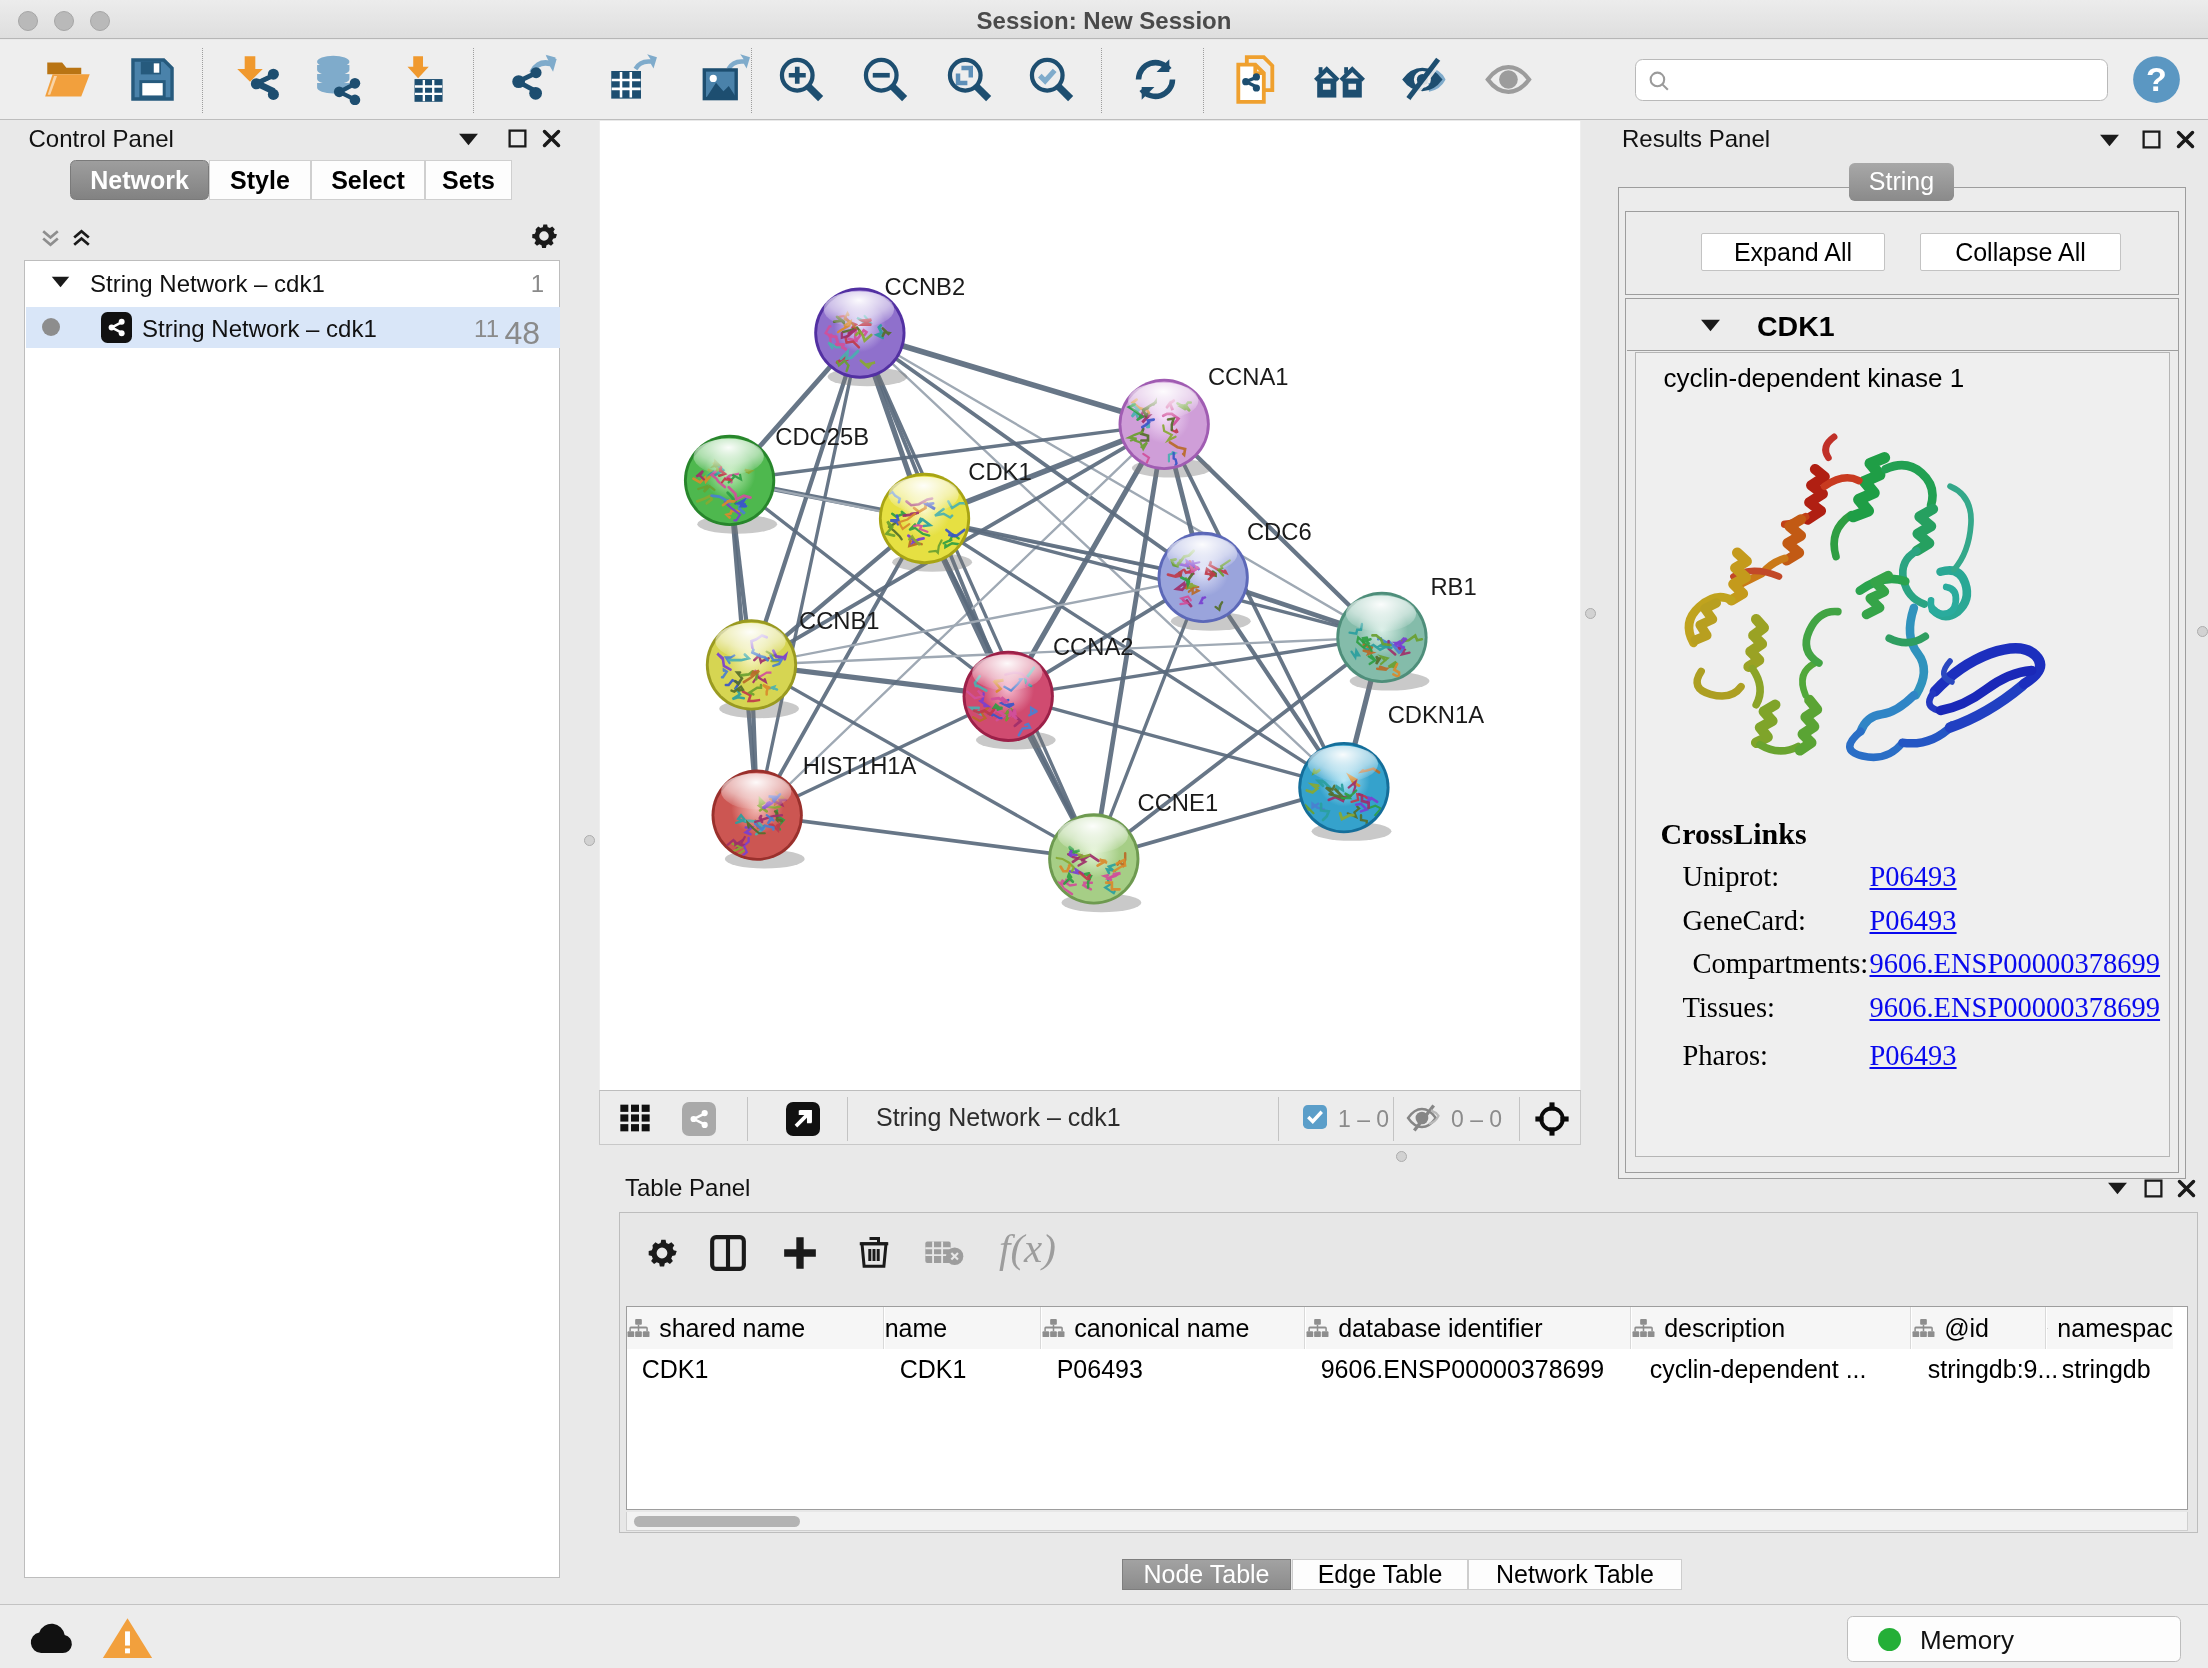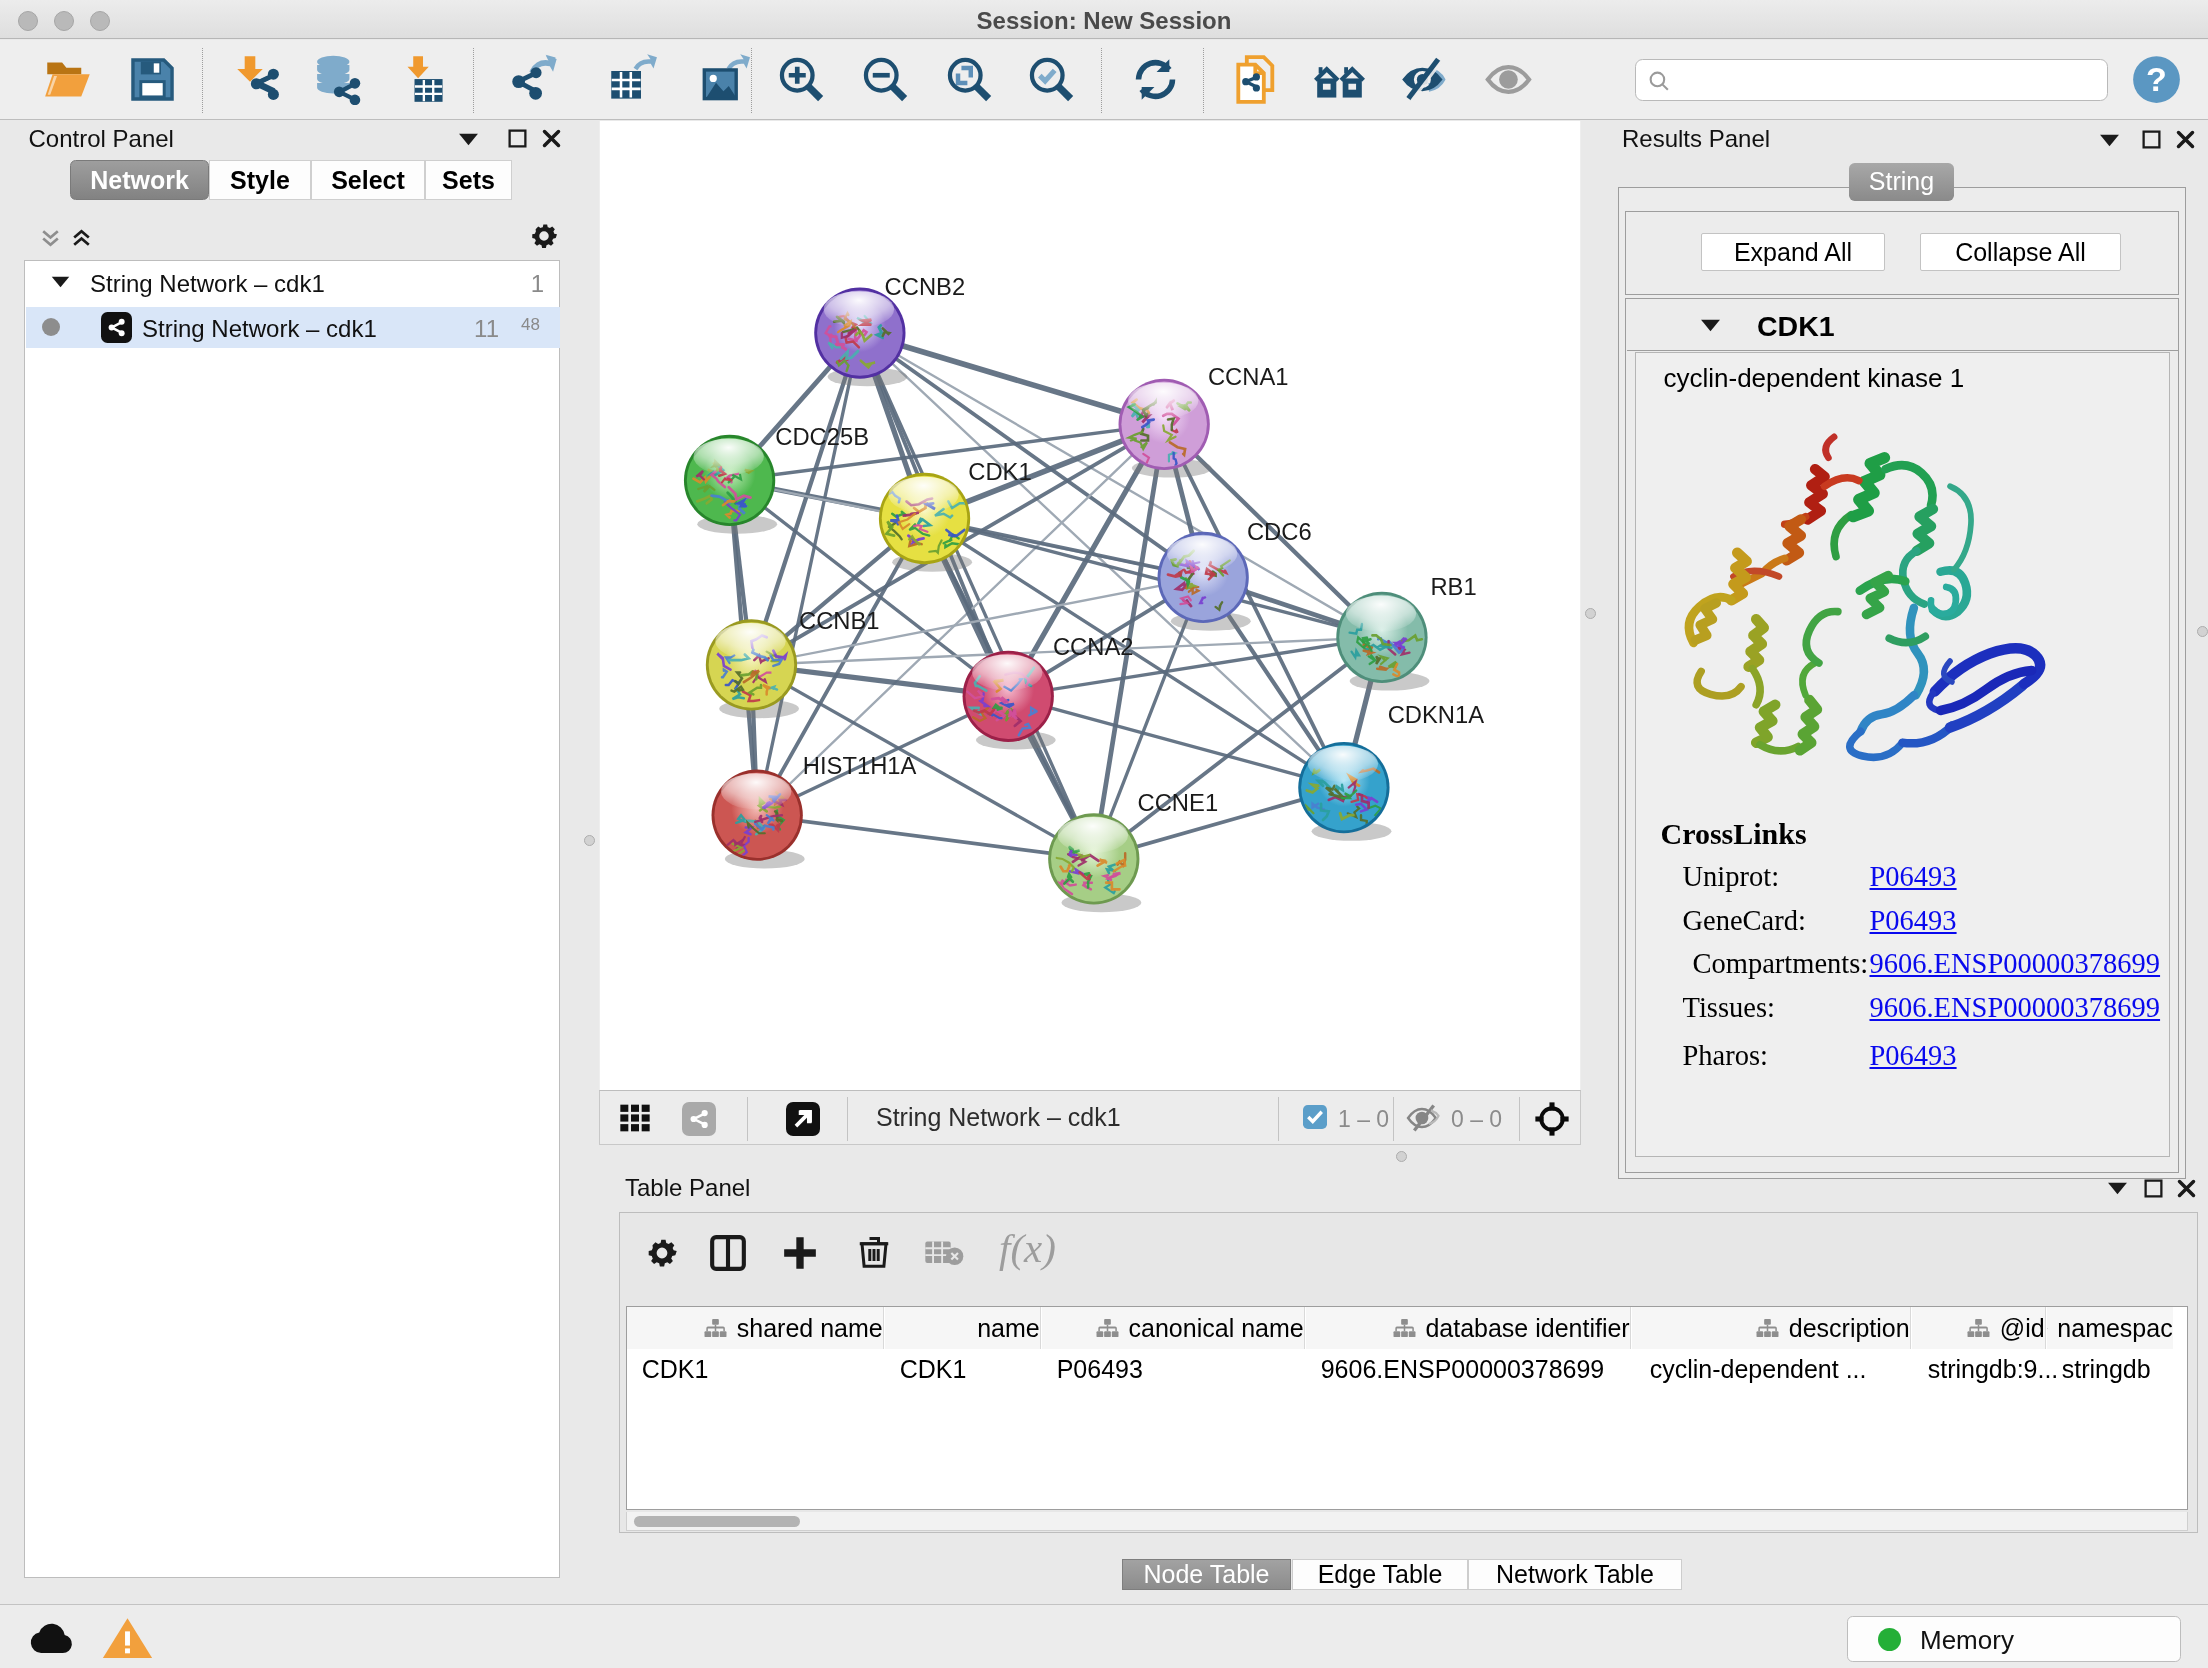--- a/index.html
+++ b/index.html
@@ -35,21 +35,21 @@
 #rp-box2 { position:absolute; left:5.7px; top:110px; width:554px; height:875px; background:#ececec; border:1px solid #9d9d9d; }
 #cdk1head { position:absolute; left:1px; top:1px; width:551px; height:51px; border-bottom:1px solid #9d9d9d; }
 #rp-content { position:absolute; left:9.5px; top:53px; width:535px; height:805px; background:#efefef; border:1px solid #b5b5b5; }
 .serif { font-family:"Liberation Serif", serif; }
 .xl-label { position:absolute; font-size:28.5px; color:#000; }
 .xl-link { position:absolute; font-size:28.5px; color:#0909ee; text-decoration:underline; }
 
 #tp { left:587px; top:1168px; width:1622px; height:426px; }
 #tp-box { position:absolute; left:32px; top:44px; width:1579px; height:321px; background:#e7e7e7; border:1px solid #bdbdbd; }
 #tp-table { position:absolute; left:5.7px; top:93px; width:1562px; height:204px; background:#fff; border:1px solid #9d9d9d; }
-.th { position:absolute; top:0; height:42px; border-right:1px solid #d9d9d9; font-size:25px; color:#000; display:flex; align-items:center; justify-content:flex-end; background:#f6f6f6; }
+.th { position:absolute; top:0; height:42px; border-right:1px solid #d9d9d9; font-size:25px; color:#000; display:flex; align-items:center; justify-content:flex-start; background:#f6f6f6; }
 .td { position:absolute; top:43px; height:38px; font-size:25px; color:#000; display:flex; align-items:center; }
 #tp-scroll { position:absolute; left:5.7px; top:299px; width:1562px; height:19px; background:#f2f2f2; border:1px solid #cfcfcf; border-top:none; }
 .bt-tab { position:absolute; top:391px; height:31px; background:#fdfdfd; border:1px solid #cdcdcd; font-size:25px; text-align:center; color:#000; }
 #footer { left:0; top:1604px; width:2208px; height:65px; background:#ececec; border-top:1px solid #c3c3c3; }
 #memory { position:absolute; left:1847px; top:10.5px; width:334px; height:46px; background:#fdfdfd; border:1px solid #bdbdbd; border-radius:5.7px; font-size:26px; }
 .splitdot { position:absolute; width:11.4px; height:11.4px; border-radius:50%; background:#d2d2d2; border:1px solid #adadad; }
 </style>
 </head>
 <body>
 <div id="titlebar" class="abs">
@@ -266,21 +266,21 @@
           <g fill="#fff">
             <circle cx="8.2" cy="12" r="2.3"></circle>
             <circle cx="16" cy="7.5" r="2.3"></circle>
             <circle cx="16" cy="16.5" r="2.3"></circle>
             <path d="M7.7 11.2l8-4.2.9 1.7-8 4.2z"></path>
             <path d="M7.7 12.8l8 4.2.9-1.7-8-4.2z"></path>
           </g>
         </svg>
       <div class="abs" style="left:116px;top:7.6px;font-size:24px;color:#111">String Network – cdk1</div>
       <div class="abs" style="left:418px;top:7.6px;font-size:24px;color:#8a8a8a;width:55px;text-align:right">11</div>
-      <div class="abs" style="left:474px;top:7.6px;font-size:17px;color:#8a8a8a;width:40px;text-align:right">48</div>
+      <div class="abs" style="left:474px;top:7.6px;font-size:32px;color:#8a8a8a;width:40px;text-align:right">48</div>
     </div>
   </div>
   <div class="splitdot" style="left:584px; top:835px;"></div>
   <div class="splitdot" style="left:1585px; top:608px;"></div>
   <div class="splitdot" style="left:1396px; top:1151px;"></div>
   <div class="splitdot" style="left:2197px; top:626px;"></div>
 </div>
 <div id="netview" class="abs"></div>
 <svg id="netsvg" class="abs" style="left:599px;top:121px" width="982" height="969" viewBox="0 0 1032 1019">
 <rect width="1032" height="1019" fill="#ffffff"></rect>

